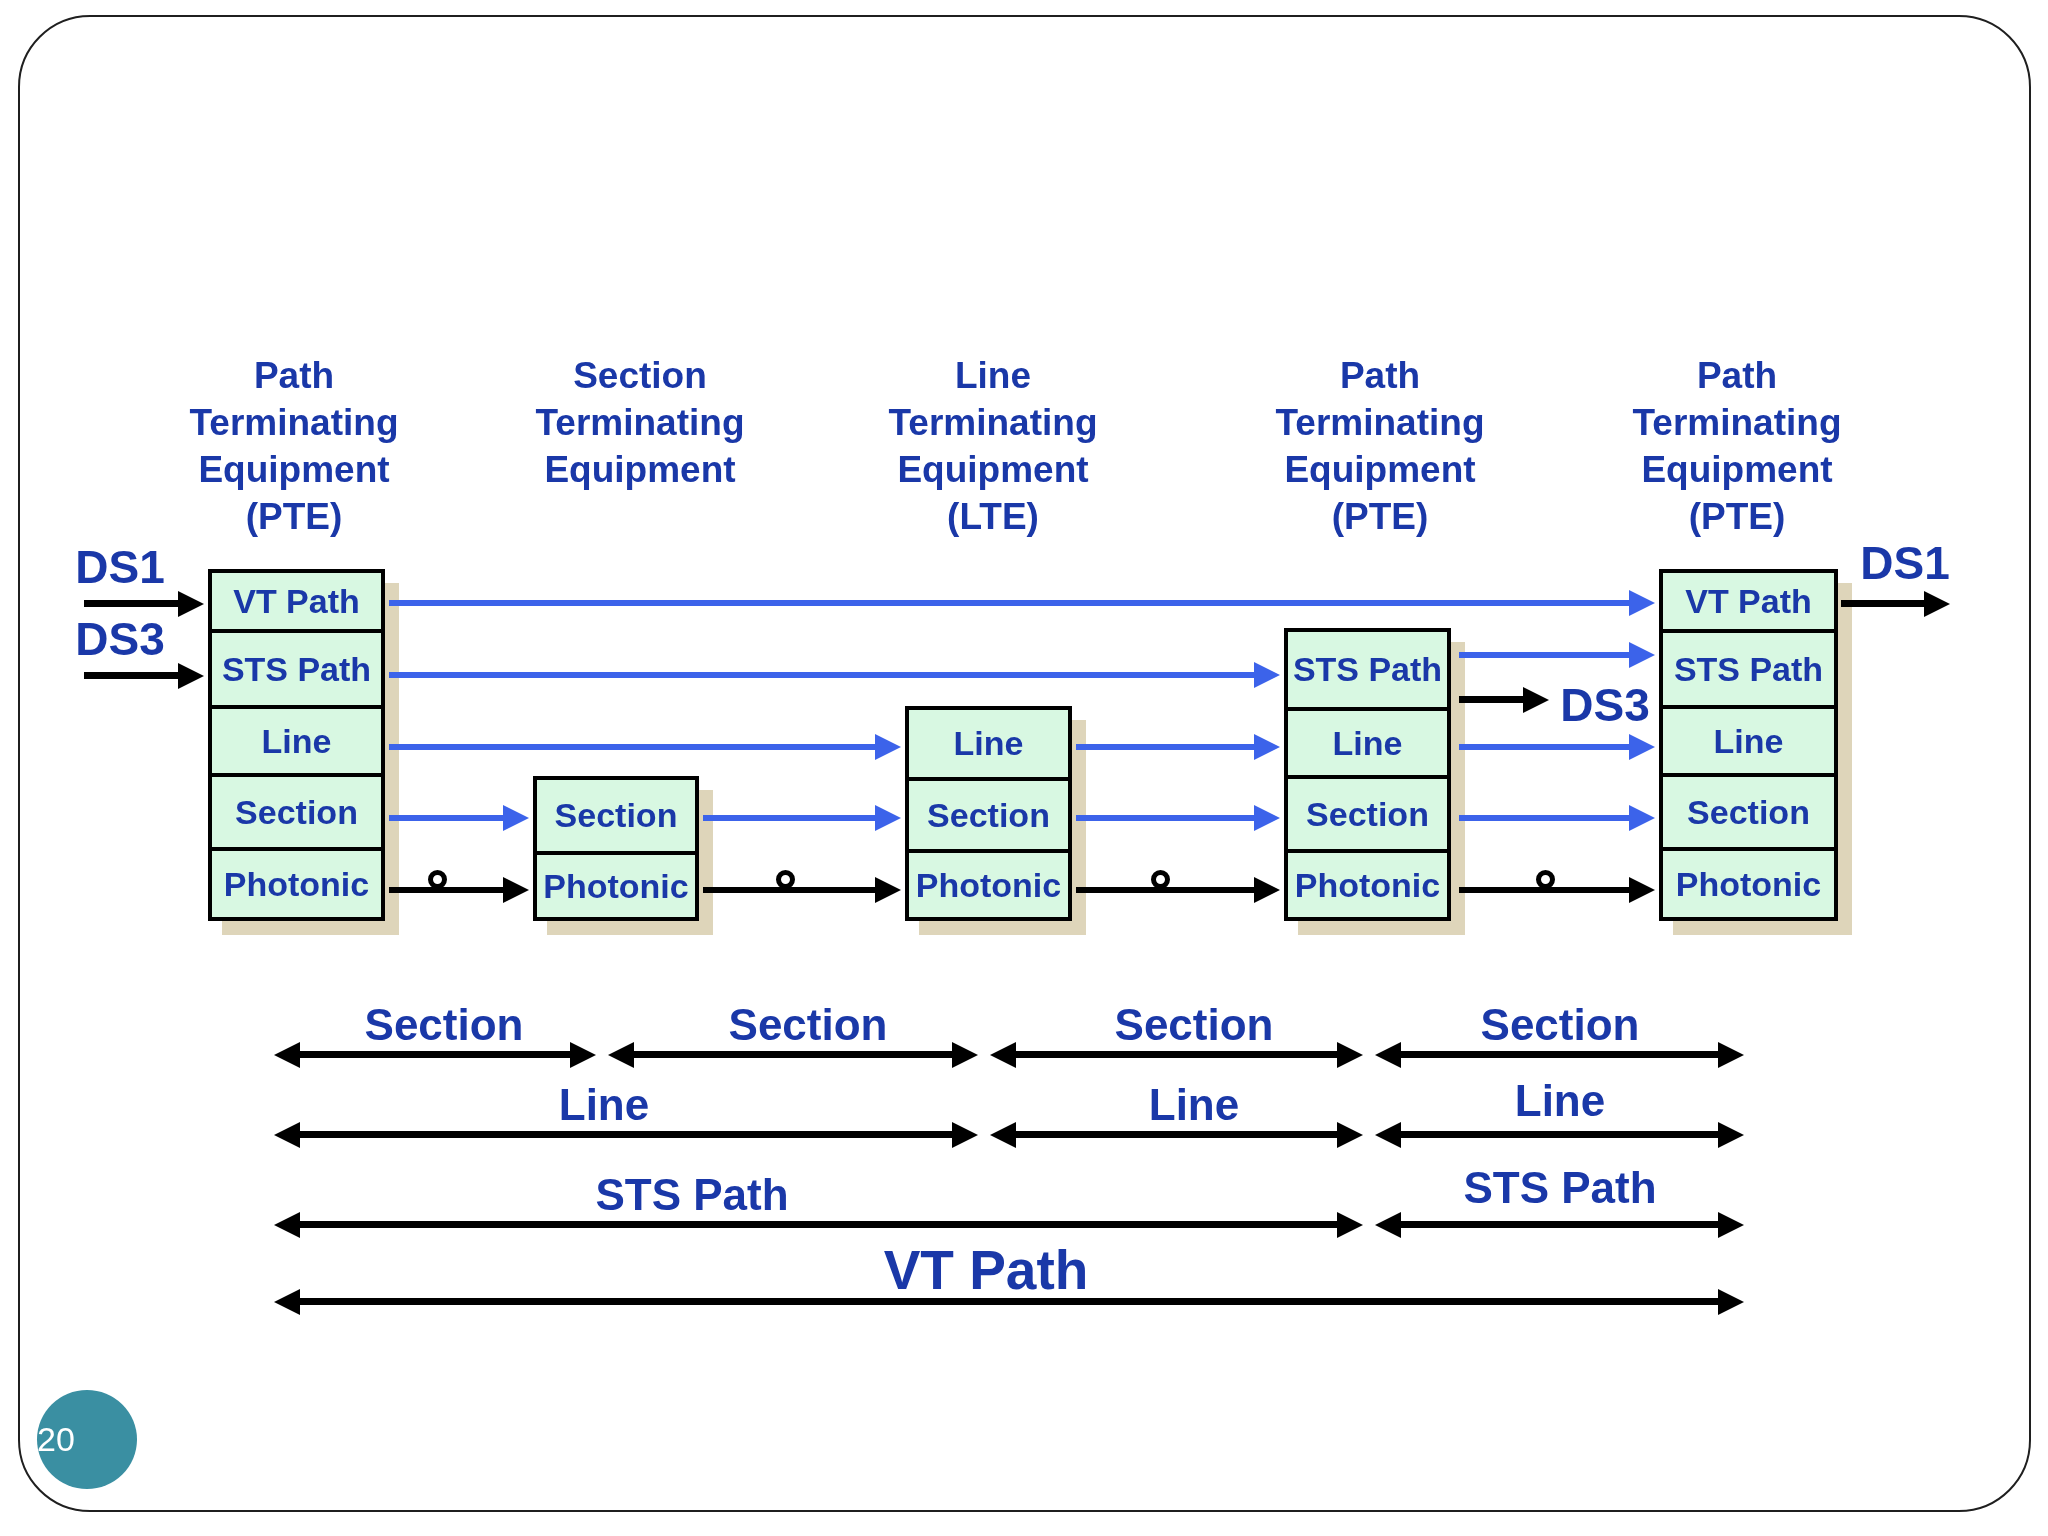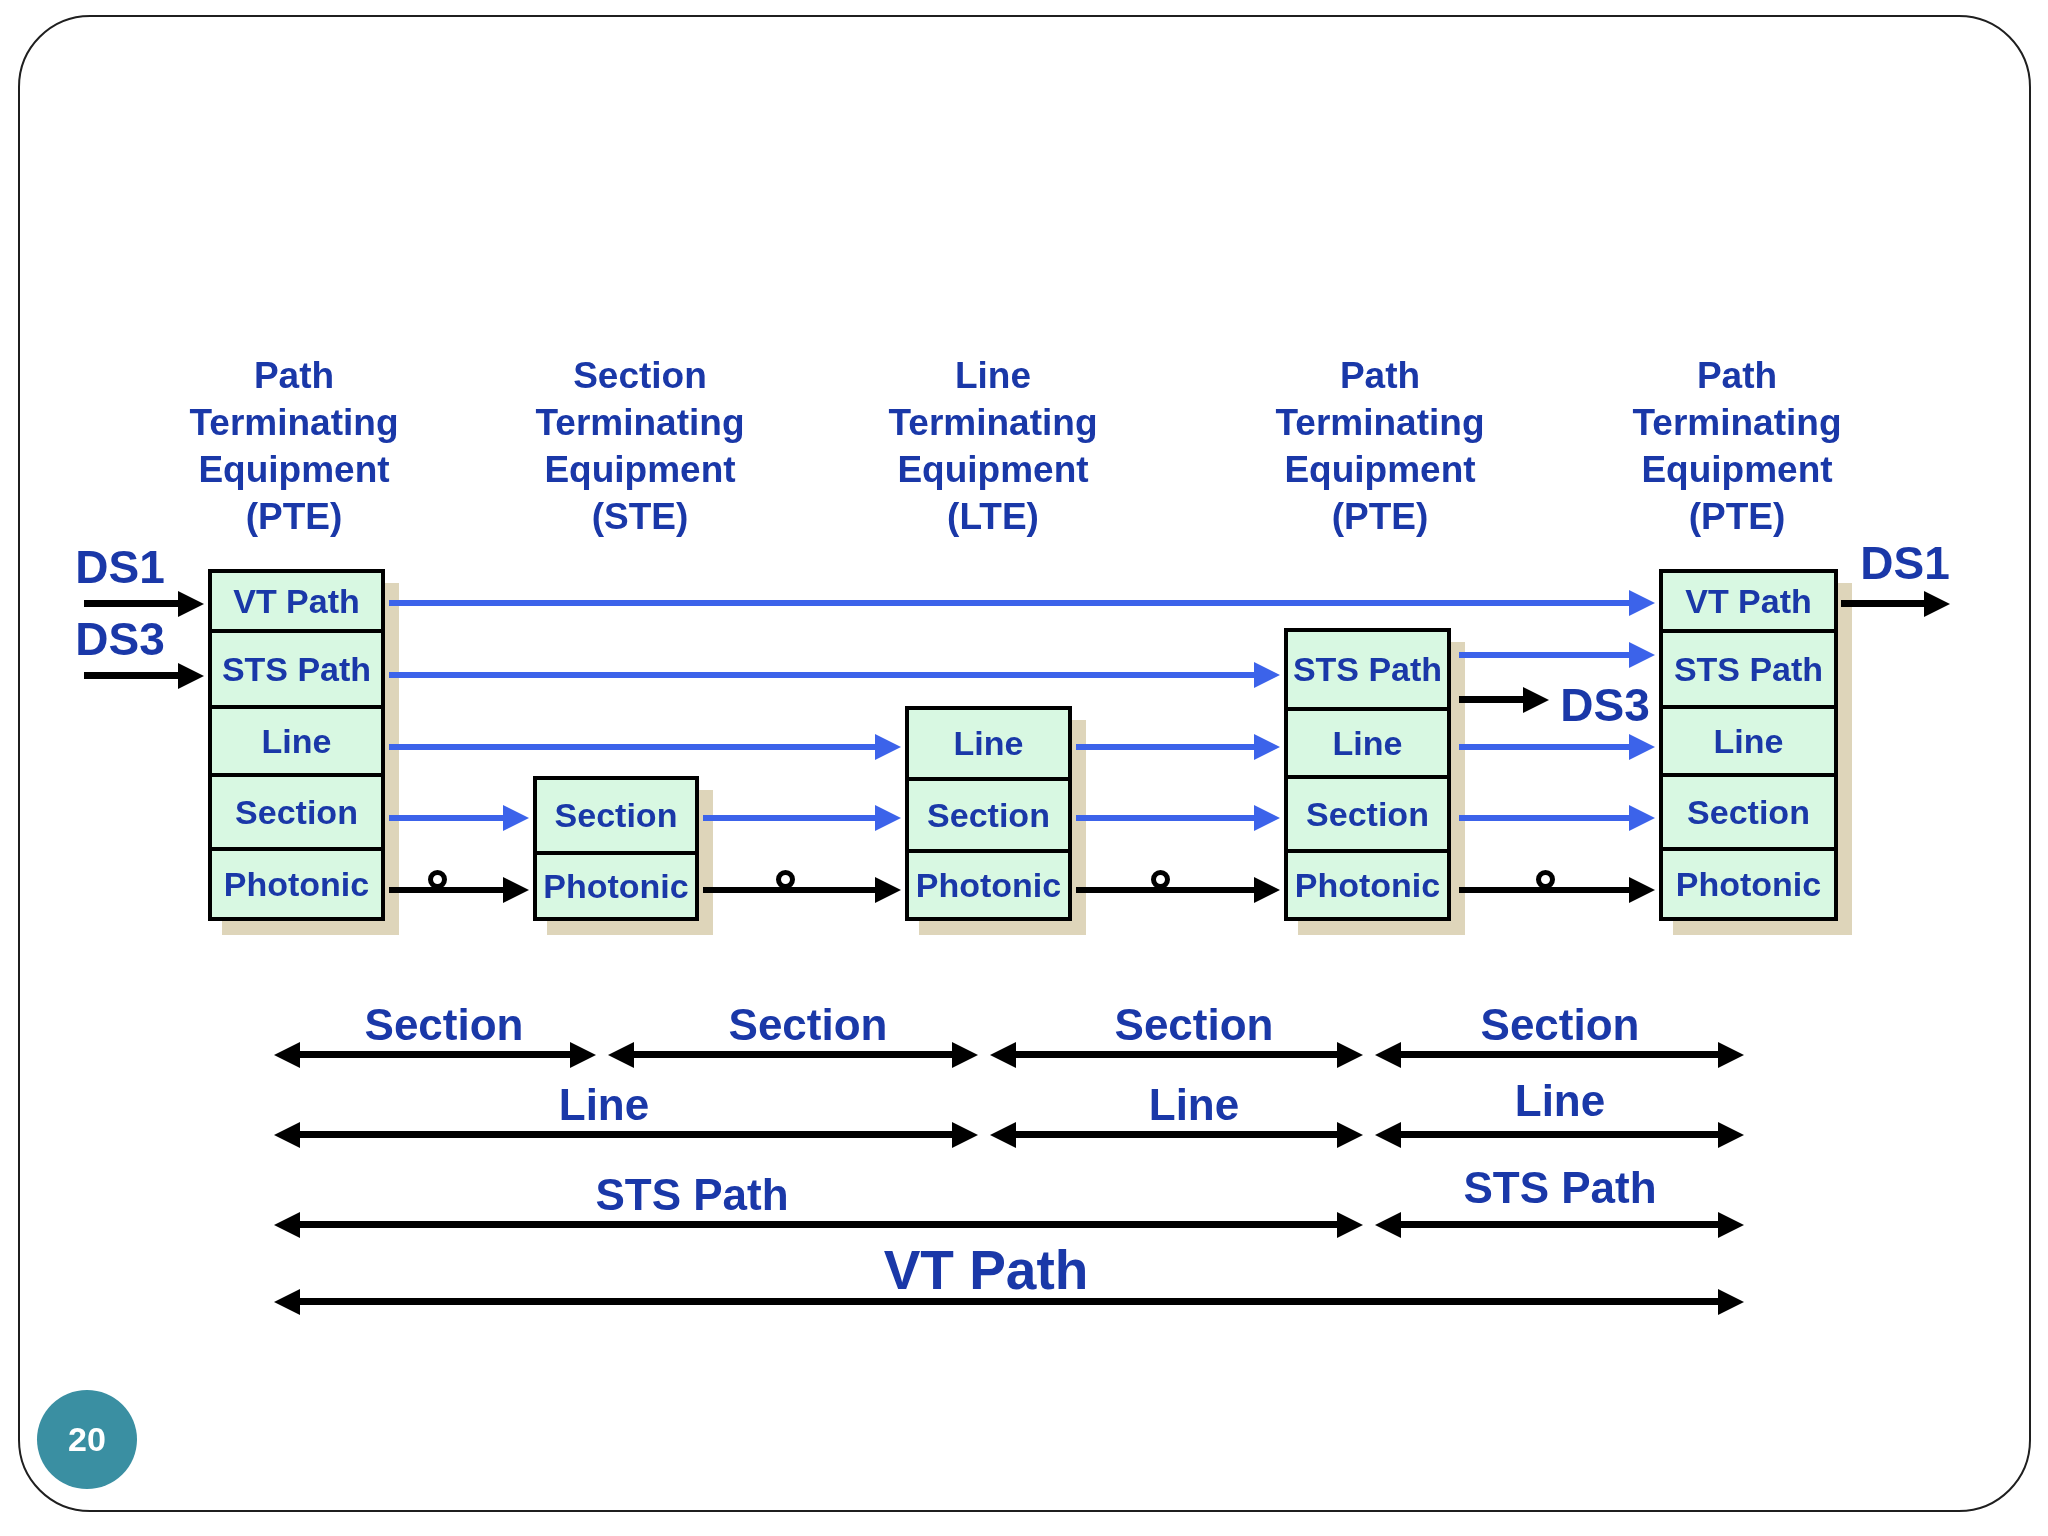--- a/index.html
+++ b/index.html
@@ -51,22 +51,22 @@
     position:absolute;width:140px;text-align:center;
     font-size:46px;font-weight:bold;color:var(--label-blue);white-space:nowrap;
   }
   .span-label{
     position:absolute;width:260px;text-align:center;
     font-size:44px;font-weight:bold;color:var(--label-blue);white-space:nowrap;
   }
   .span-label.big{width:300px;font-size:55px;}
   .page-circle{
     position:absolute;left:37px;top:1390px;width:100px;height:99px;border-radius:50%;
-    background:var(--page-circle-teal);display:flex;align-items:center;justify-content:center;
-    color:#fff;font-size:34px;font-weight:bold;
+    background:var(--page-circle-teal);display:flex;align-items:center;
+    color:#fff;font-size:34px;
   }
   .footer-url{
     position:absolute;left:222px;top:1408px;font-size:40px;color:var(--footer-brown);
     white-space:nowrap;
   }
 </style>
 </head>
 <body>
 
 <div class="slide">
@@ -76,21 +76,20 @@
   <div class="eq-header" style="left:114px">
     <div>Path</div>
     <div>Terminating</div>
     <div>Equipment</div>
     <div>(PTE)</div>
   </div>
   <div class="eq-header" style="left:460px">
     <div>Section</div>
     <div>Terminating</div>
     <div>Equipment</div>
-    <div>(STE)</div>
   </div>
   <div class="eq-header" style="left:813px">
     <div>Line</div>
     <div>Terminating</div>
     <div>Equipment</div>
     <div>(LTE)</div>
   </div>
   <div class="eq-header" style="left:1200px">
     <div>Path</div>
     <div>Terminating</div>

